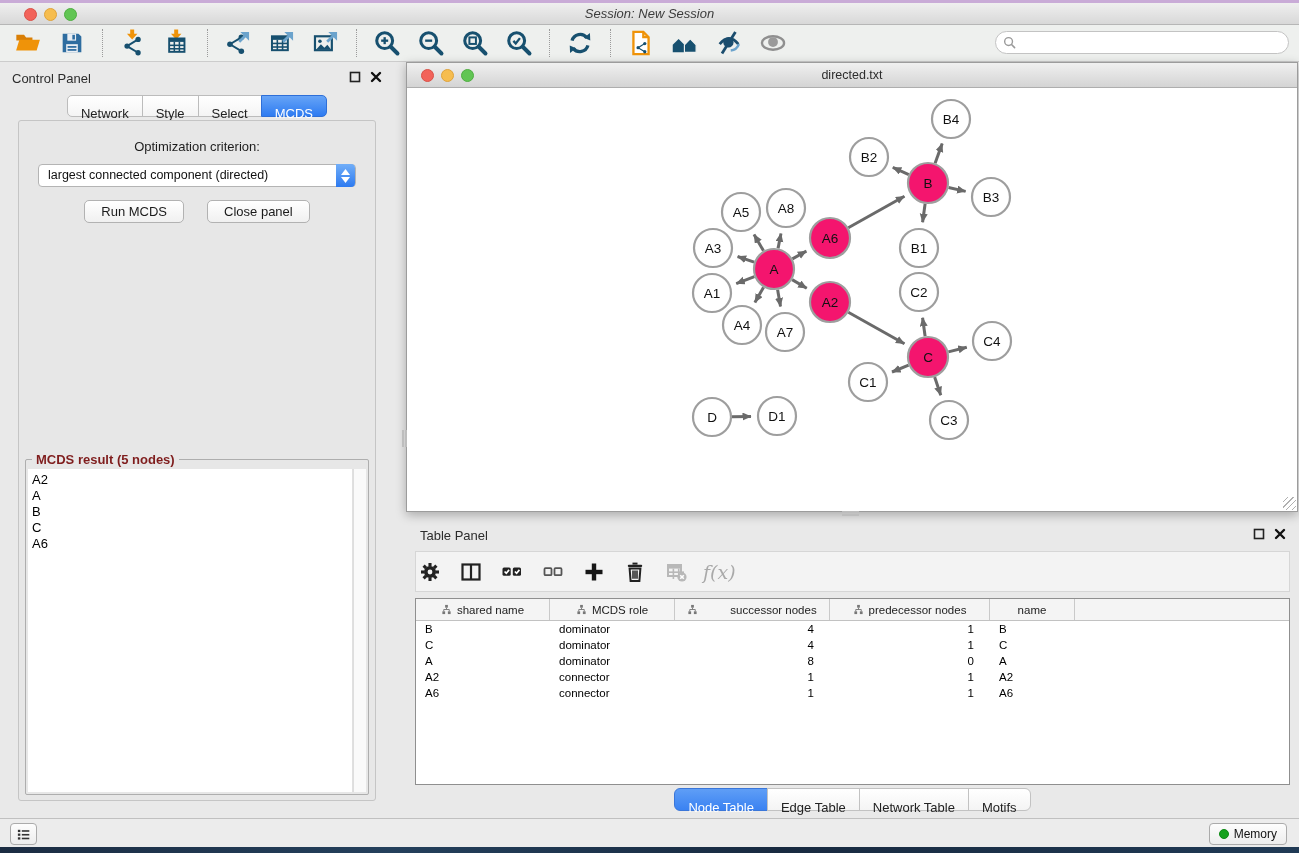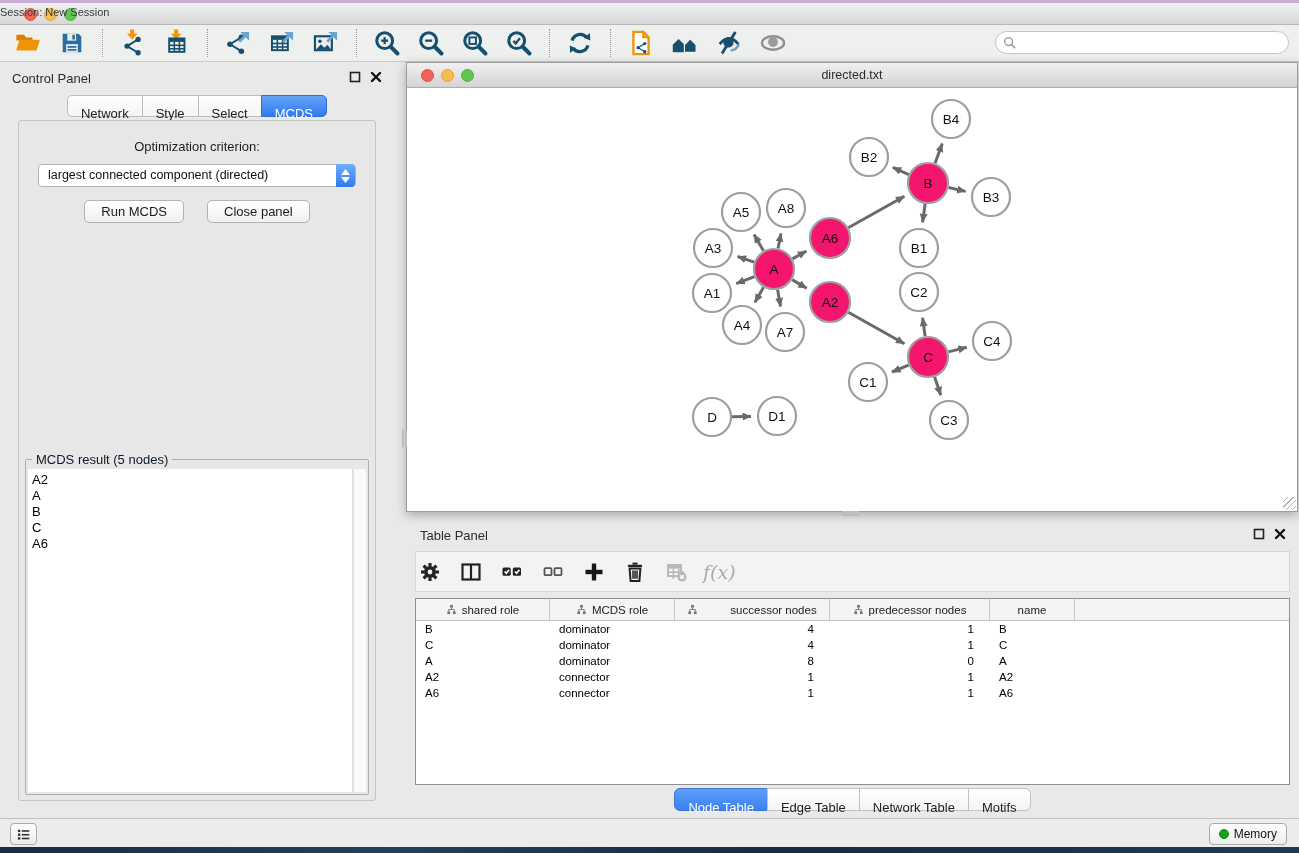--- a/index.html
+++ b/index.html
@@ -4,22 +4,22 @@
 <style>
   * { margin:0; padding:0; box-sizing:border-box; }
   html,body { width:1299px; height:853px; }
   body { font-family:"Liberation Sans", sans-serif; background:#555; }
   .screen { position:relative; width:1299px; height:853px; background:#e9e9e9; overflow:hidden; }
 
   
   .top-strip { position:absolute; left:0; top:0; width:100%; height:3px; background:#c9abd7; }
   .titlebar { position:absolute; left:0; top:3px; width:100%; height:22px;
               background:linear-gradient(#efefef,#d8d8d8); border-bottom:1px solid #b6b6b6; }
-  .titlebar .title { position:absolute; left:0; right:0; top:3px; text-align:left;
-                     font-size:11px; color:#3c3c3c; }
+  .titlebar .title { position:absolute; left:0; right:0; top:3px; text-align:center;
+                     font-size:13px; color:#3c3c3c;font-style:italic; }
   .lights { position:absolute; left:24px; top:5px; display:flex; gap:7px; }
   .light { width:13px; height:13px; border-radius:50%; }
   .light.red { background:#f2635a; border:1px solid #d95148; }
   .light.yellow { background:#f6bd4f; border:1px solid #dfa33b; }
   .light.green { background:#62c554; border:1px solid #4fae42; }
 
   
   .toolbar { position:absolute; left:0; top:25px; width:100%; height:37px;
              background:#eef0ee; border-bottom:1px solid #cccccc;
              display:flex; align-items:center; padding-left:10px; }
@@ -58,21 +58,21 @@
                     background:linear-gradient(#71aef8,#2d7af0); border-radius:0 4px 4px 0;
                     display:flex; flex-direction:column; align-items:center; justify-content:center; gap:2px; }
   .btn-row { display:flex; justify-content:center; gap:23px; margin-top:13px; }
   .push-btn { height:23px; padding:0 16px; font-size:13px; color:#1b1b1b;
               background:linear-gradient(#ffffff,#f0f0f0); border:1px solid #b2b2b2; border-radius:5px;
               line-height:21px; cursor:default; }
 
   .groupbox { position:absolute; left:6px; top:338px; width:344px; height:336px;
               border:1px solid #aeaeae; border-radius:2px; }
   .groupbox-title { position:absolute; left:6px; top:-8px; background:#e7e7e7; padding:0 4px;
-                    font-size:13px; color:#0f172a; }
+                    font-size:13px; color:#7f1d1d;font-weight:bold; }
   .result-list { position:absolute; left:2px; top:9px; right:15px; bottom:2px; background:#fff;
                  border-right:1px solid #e0e0e0; padding:3px 0 0 4px; overflow:hidden; }
   .result-item { font-size:13px; color:#000; line-height:16px; }
   .vscroll { position:absolute; top:9px; right:2px; width:13px; bottom:2px;
              background:#fafafa; border-left:1px solid #dedede; }
 
   
   .netwin { position:absolute; left:406px; top:62px; width:892px; height:450px;
             border:1px solid #9c9c9c; background:#fff; box-shadow:0 3px 10px rgba(0,0,0,.28); }
   .net-titlebar { position:relative; height:25px; background:linear-gradient(#f0f0f0,#d4d4d4);
@@ -603,21 +603,21 @@
       <div class="dt-header" id="dt-header">
           <div class="dt-hcell" style="width: 134px;">
             <span style="display: inline-flex;">
               <svg viewBox="0 0 12 12">
                 <rect x="4.5" y="1" width="3" height="3" fill="#777"></rect>
                 <path d="M6 4v2M3 6v2M9 6v2M3 6h6" stroke="#777" stroke-width="1" fill="none"></path>
                 <rect x="1.5" y="8" width="3" height="3" fill="#777"></rect>
                 <rect x="7.5" y="8" width="3" height="3" fill="#777"></rect>
               </svg>
             </span>
-            <span>shared role</span>
+            <span>shared name</span>
           </div>
           <div class="dt-hcell" style="width: 125px;">
             <span style="display: inline-flex;">
               <svg viewBox="0 0 12 12">
                 <rect x="4.5" y="1" width="3" height="3" fill="#777"></rect>
                 <path d="M6 4v2M3 6v2M9 6v2M3 6h6" stroke="#777" stroke-width="1" fill="none"></path>
                 <rect x="1.5" y="8" width="3" height="3" fill="#777"></rect>
                 <rect x="7.5" y="8" width="3" height="3" fill="#777"></rect>
               </svg>
             </span>

